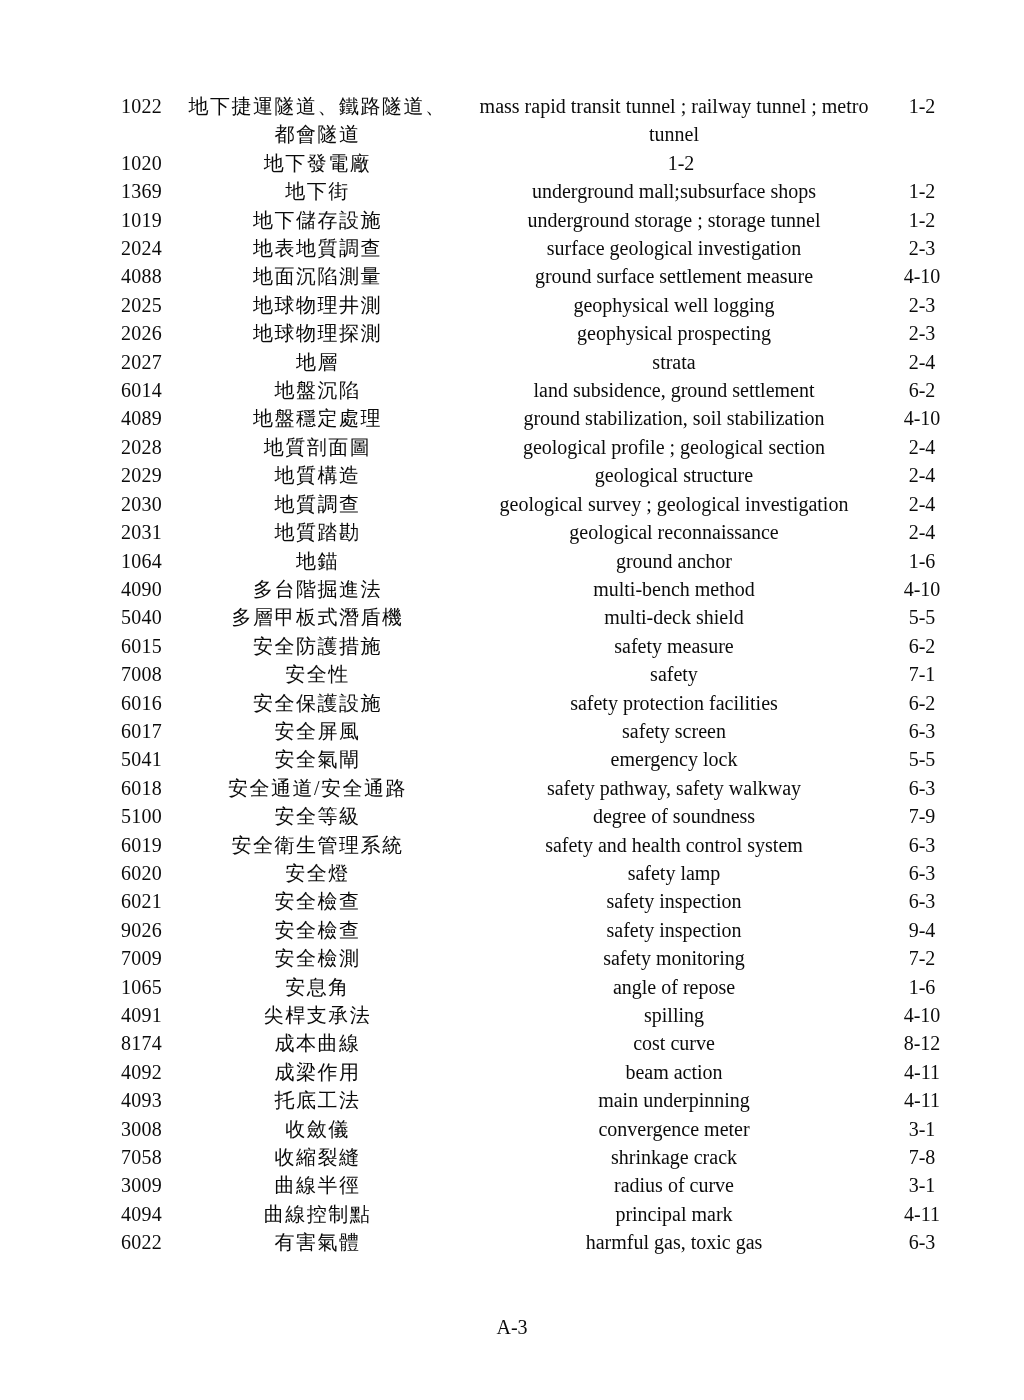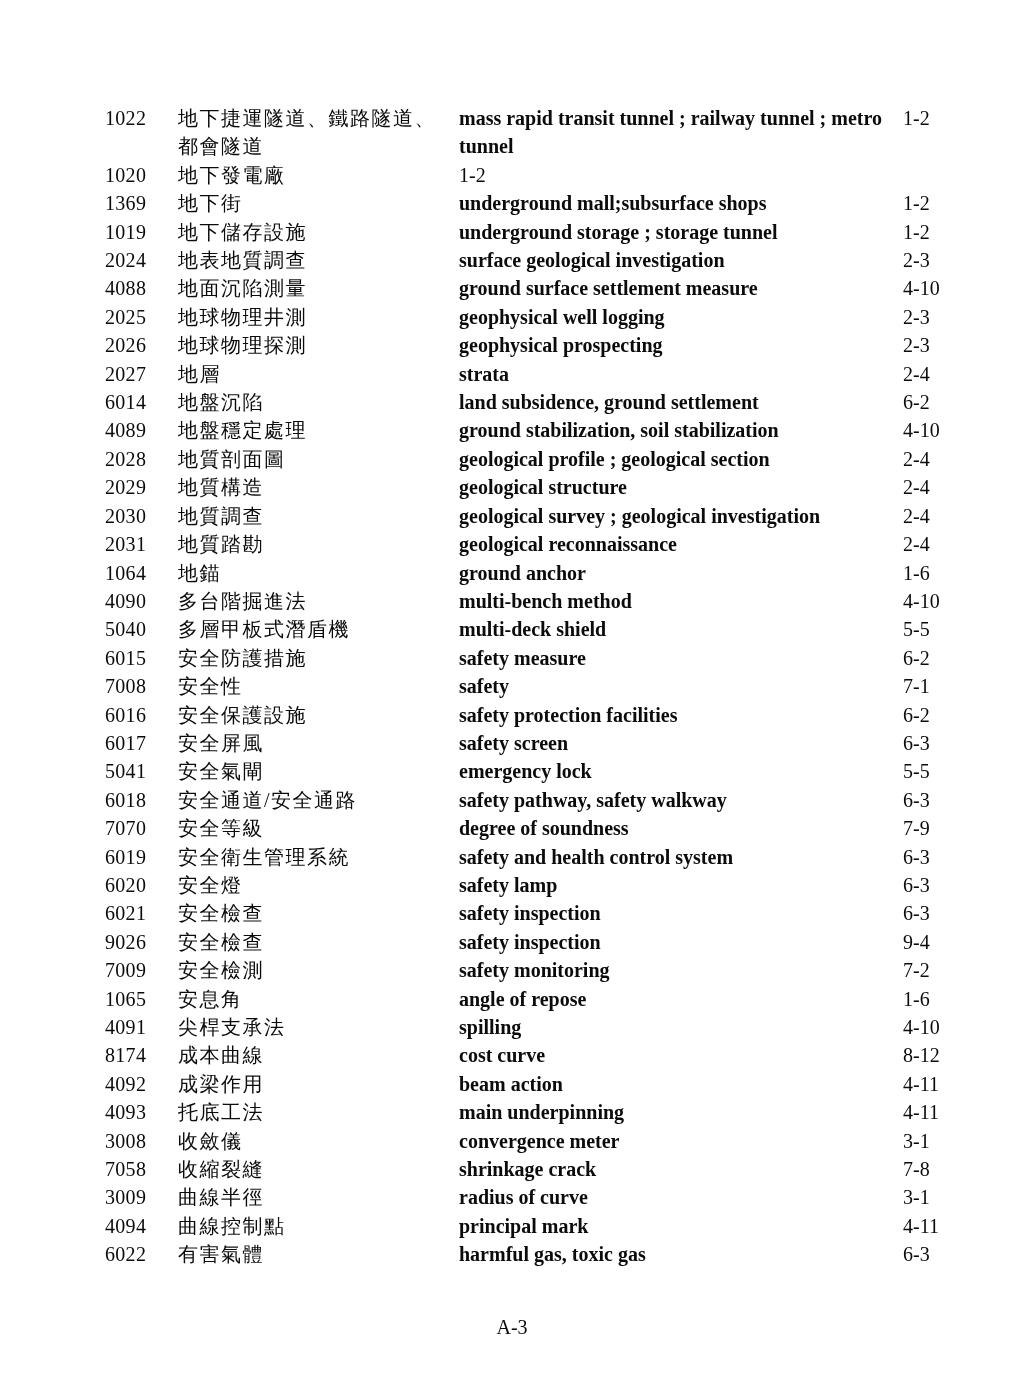--- a/index.html
+++ b/index.html
@@ -12,22 +12,23 @@
     width: 1024px;
     height: 1400px;
     font-family: "Liberation Serif", "DejaVu Serif", serif;
     font-size: 20px;
     color: #0b0b0b;
     overflow: hidden;
   }
   .content {
     position: absolute;
     left: 105px;
-    top: 104px;
+    top: 92px;
     width: 836px;
+    text-align: center;
   }
   .glossary-table {
     display: block;
   }
   .g-row {
     display: grid;
     grid-template-columns: 73px 281px 444px 38px;
     align-items: start;
     line-height: 28.4px;
   }
@@ -37,21 +38,20 @@
   .cell.code {
     letter-spacing: 0.3px;
   }
   .cell.zh {
     letter-spacing: 1.5px;
     word-break: break-all;
     padding-right: 2px;
   }
   .cell.en {
     padding-right: 14px;
-    font-weight: bold;
   }
   .cell.ref {
     white-space: nowrap;
   }
   .page-footer {
     position: absolute;
     left: 0;
     top: 1313px;
     width: 1024px;
     text-align: center;
@@ -200,21 +200,21 @@
     <div class="cell en">emergency lock</div>
     <div class="cell ref">5-5</div>
   </div>
       <div class="g-row">
     <div class="cell code">6018</div>
     <div class="cell zh">安全通道/安全通路</div>
     <div class="cell en">safety pathway, safety walkway</div>
     <div class="cell ref">6-3</div>
   </div>
       <div class="g-row">
-    <div class="cell code">7070</div>
+    <div class="cell code">5100</div>
     <div class="cell zh">安全等級</div>
     <div class="cell en">degree of soundness</div>
     <div class="cell ref">7-9</div>
   </div>
       <div class="g-row">
     <div class="cell code">6019</div>
     <div class="cell zh">安全衛生管理系統</div>
     <div class="cell en">safety and health control system</div>
     <div class="cell ref">6-3</div>
   </div>

